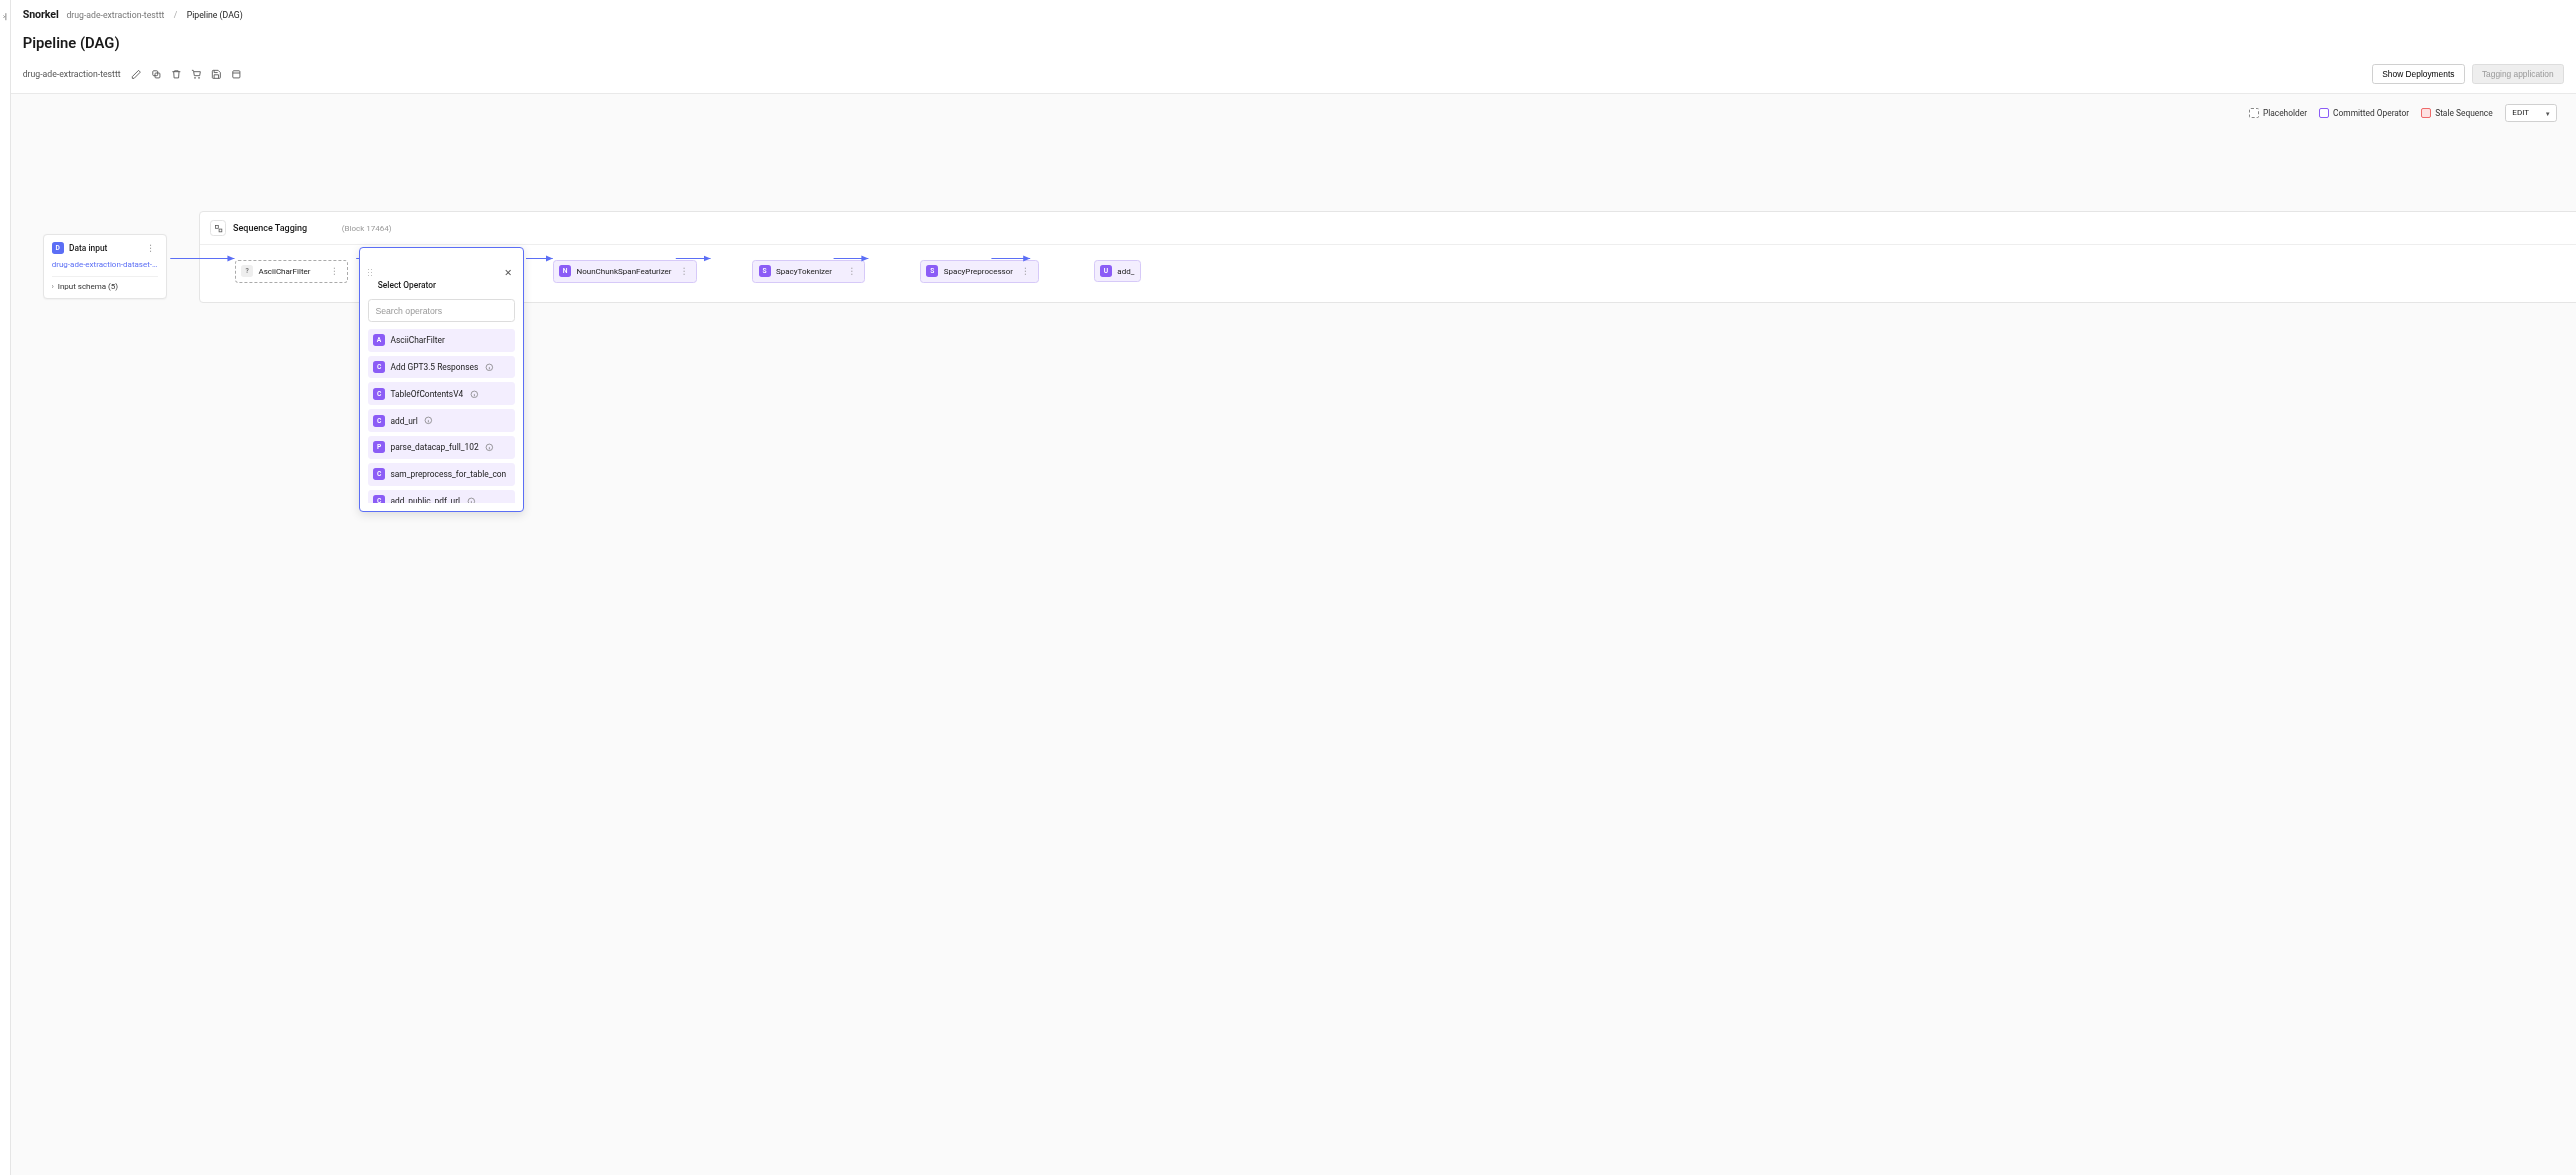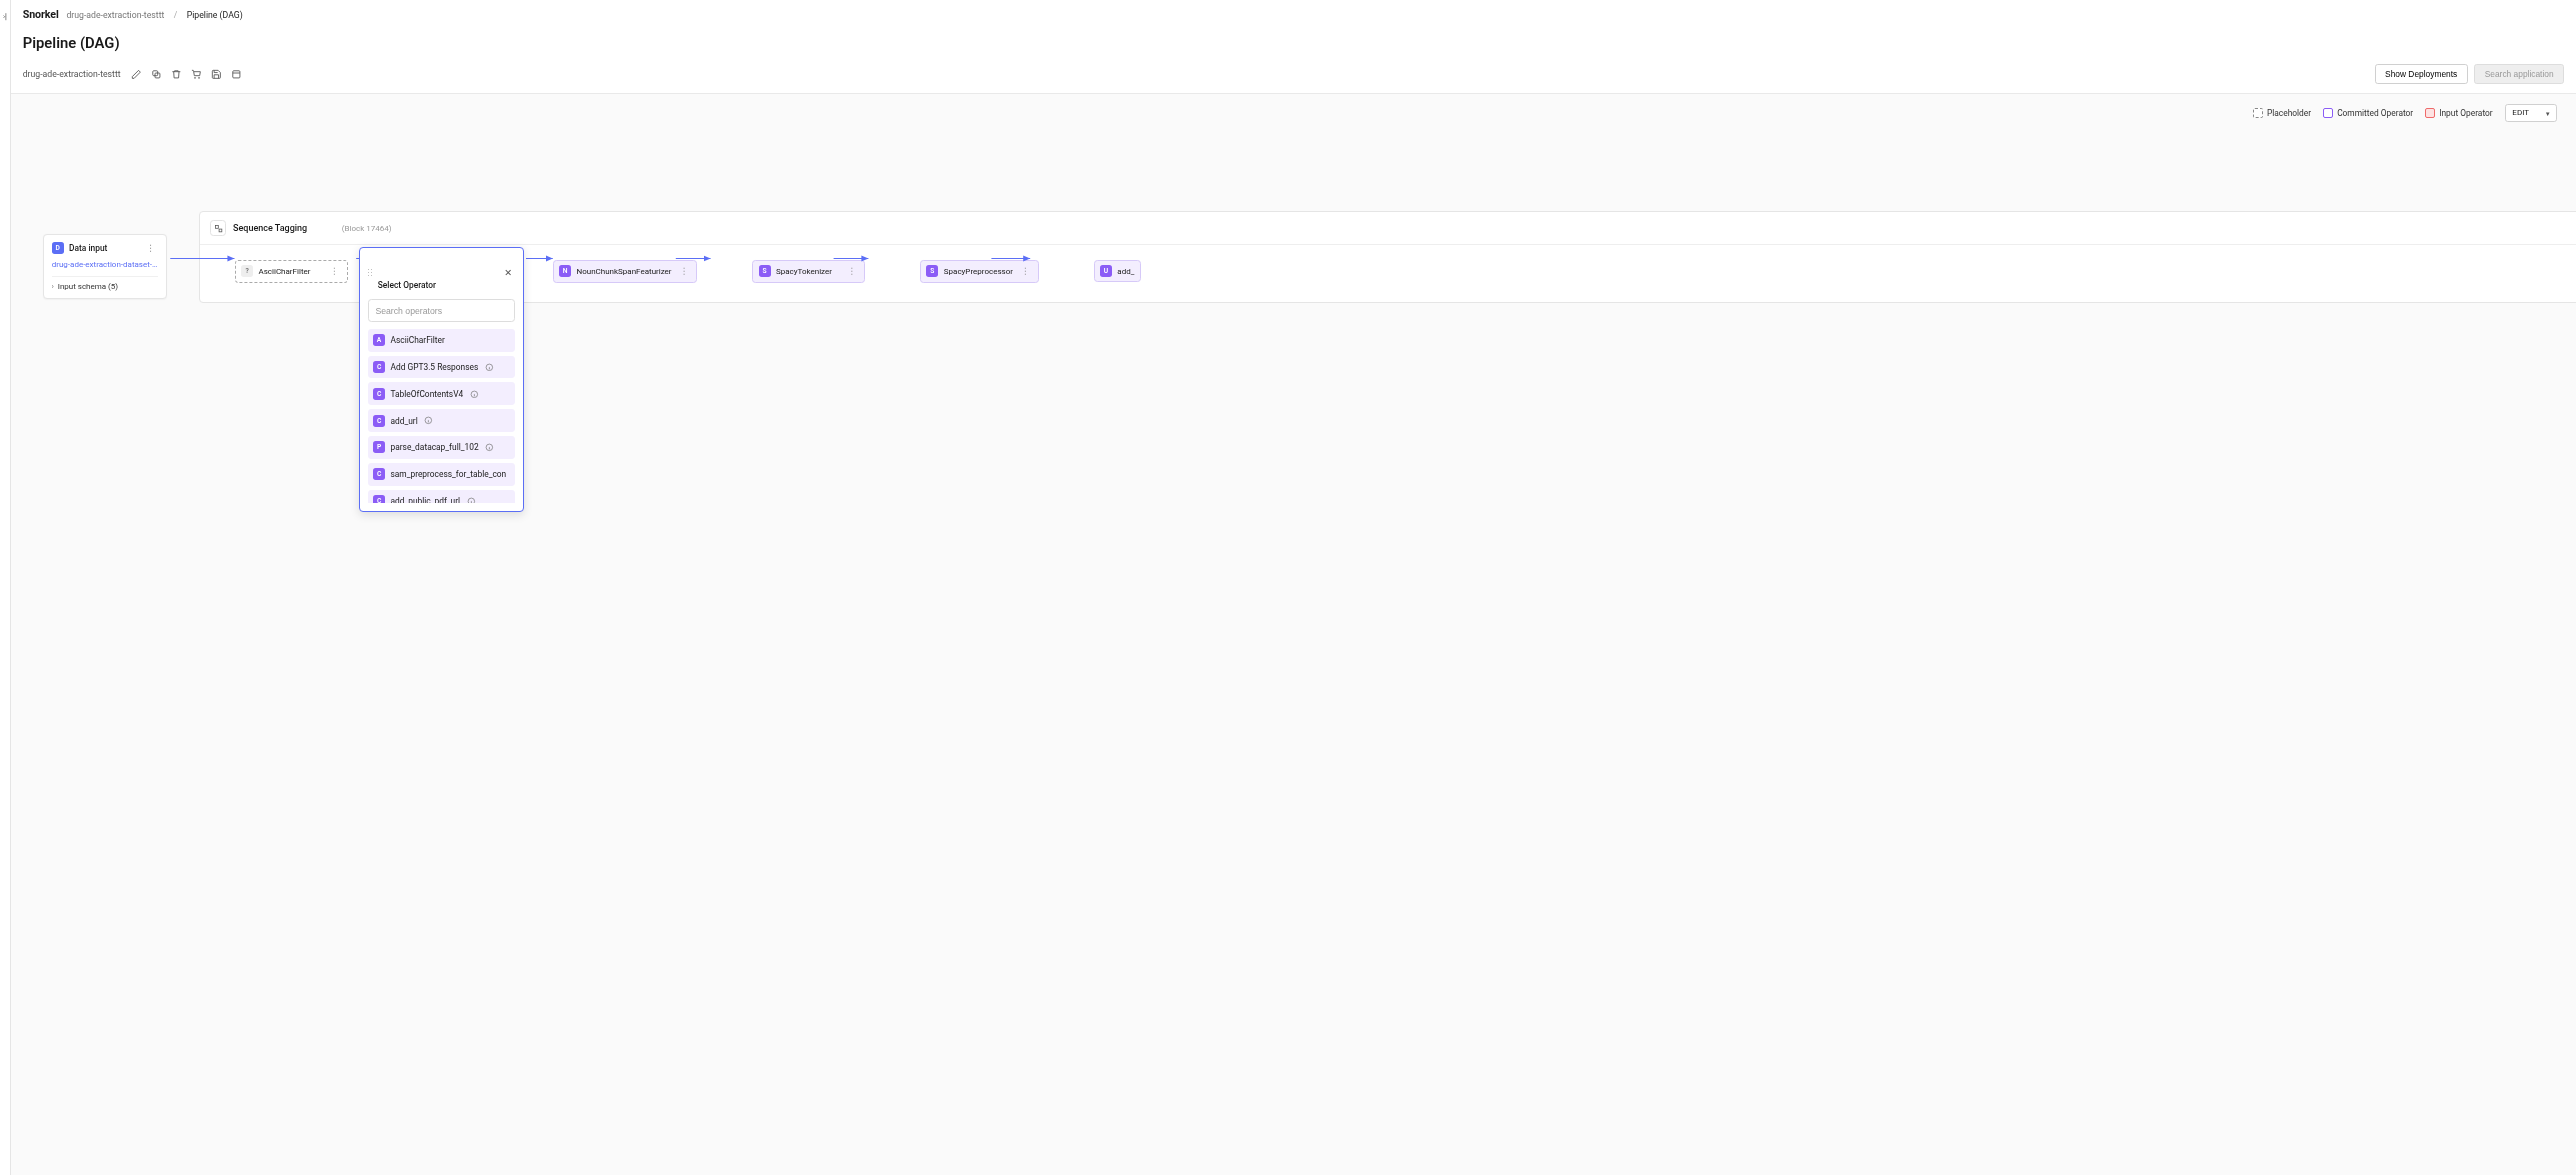--- a/index.html
+++ b/index.html
@@ -152,38 +152,38 @@
           </div>
         <div class="icon-btn">
             <svg width="10.7" height="10.7" viewBox="0 0 24 24" fill="none" stroke="currentColor" stroke-width="2">
               <rect x="4" y="4" width="16" height="16" rx="2"></rect>
               <path d="M4 9h16"></path>
             </svg>
           </div>
       </div>
       <div class="right-actions">
         <button class="btn">Show Deployments</button>
-        <button class="btn disabled">Search application</button>
+        <button class="btn disabled">Tagging application</button>
       </div>
     </div>
 
     <div class="canvas-wrap">
 
       <div class="legend-row">
         <div class="legend-item">
             <div class="swatch placeholder"></div>
             <span>Placeholder</span>
           </div>
         <div class="legend-item">
             <div class="swatch committed"></div>
             <span>Committed Operator</span>
           </div>
         <div class="legend-item">
             <div class="swatch stale"></div>
-            <span>Input Operator</span>
+            <span>Stale Sequence</span>
           </div>
         <div class="edit-select"><span>EDIT</span><span class="caret">▼</span></div>
       </div>
 
       <svg class="connectors" width="100%" height="100%" viewBox="0 0 3824 1616">
         <defs>
           <marker id="arrow" markerWidth="8" markerHeight="8" refX="7" refY="3" orient="auto">
               <path d="M0,0 L7,3 L0,6 Z" fill="#5b6ef5"></path>
             </marker>
         </defs>

